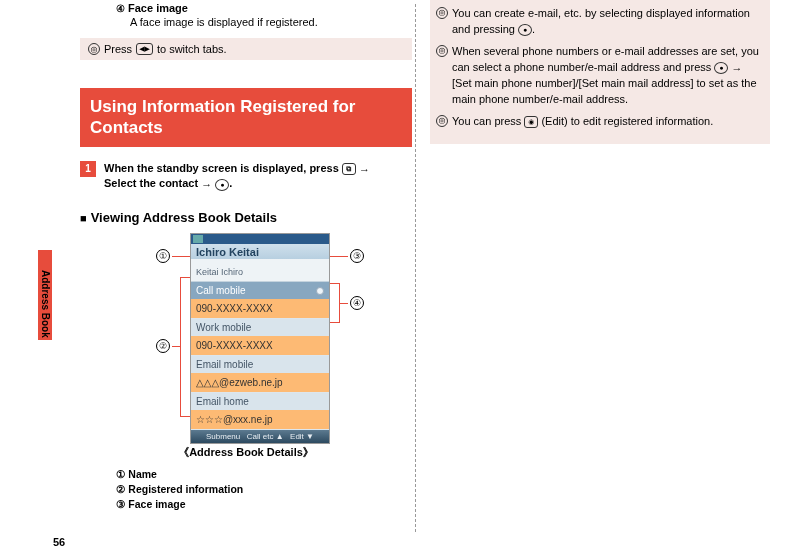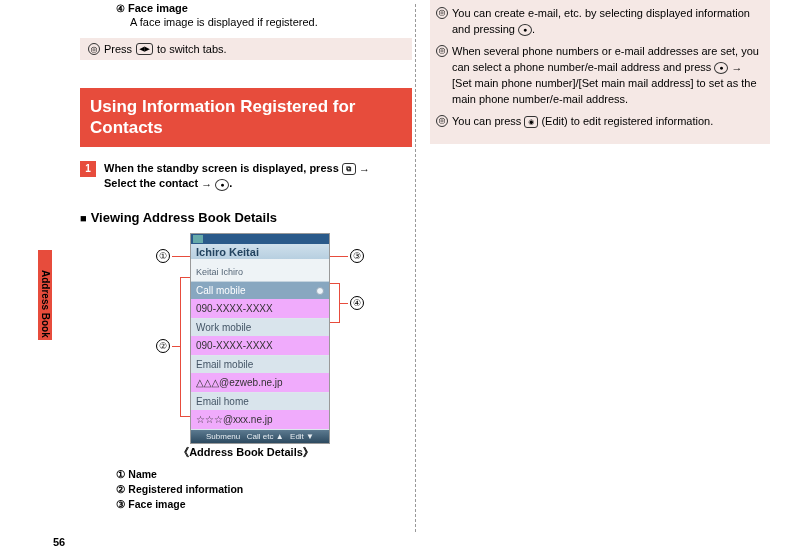--- a/index.html
+++ b/index.html
@@ -168,21 +168,21 @@
     background: #d9e4ec;
     color: #456;
     padding: 3px 5px;
     font-size: 10px;
     display: flex;
     justify-content: space-between;
     align-items: center;
     text-align: right;
   }
   .ph-row-val {
-    background: #f0abfc;
+    background: #fdba74;
     padding: 4px 5px;
     font-size: 10px;
     color: #333;
     border-bottom: 1px solid #dde6ed;
   }
   .ph-sel .ph-row-lbl { background: #88a7c0; color: #fff; }
   .ph-soft {
     background: linear-gradient(#5c7a90,#2d4a60);
     color: #e8eef3;
     display: flex;

